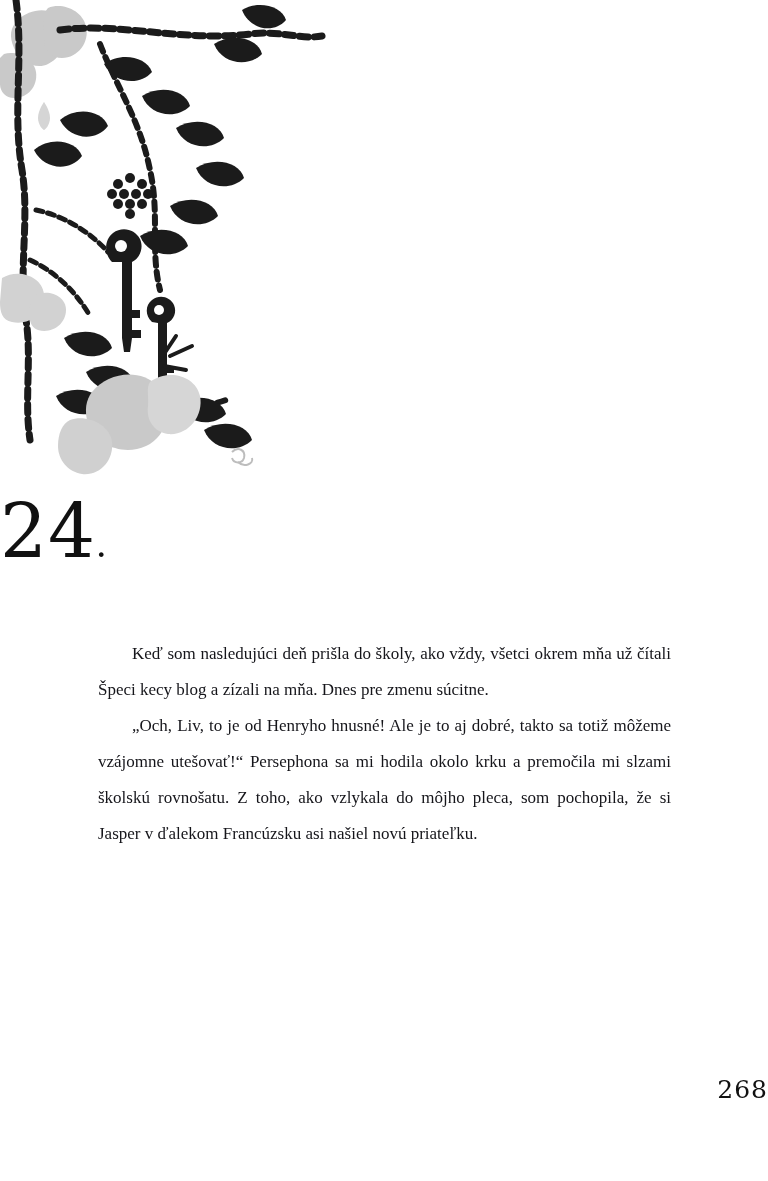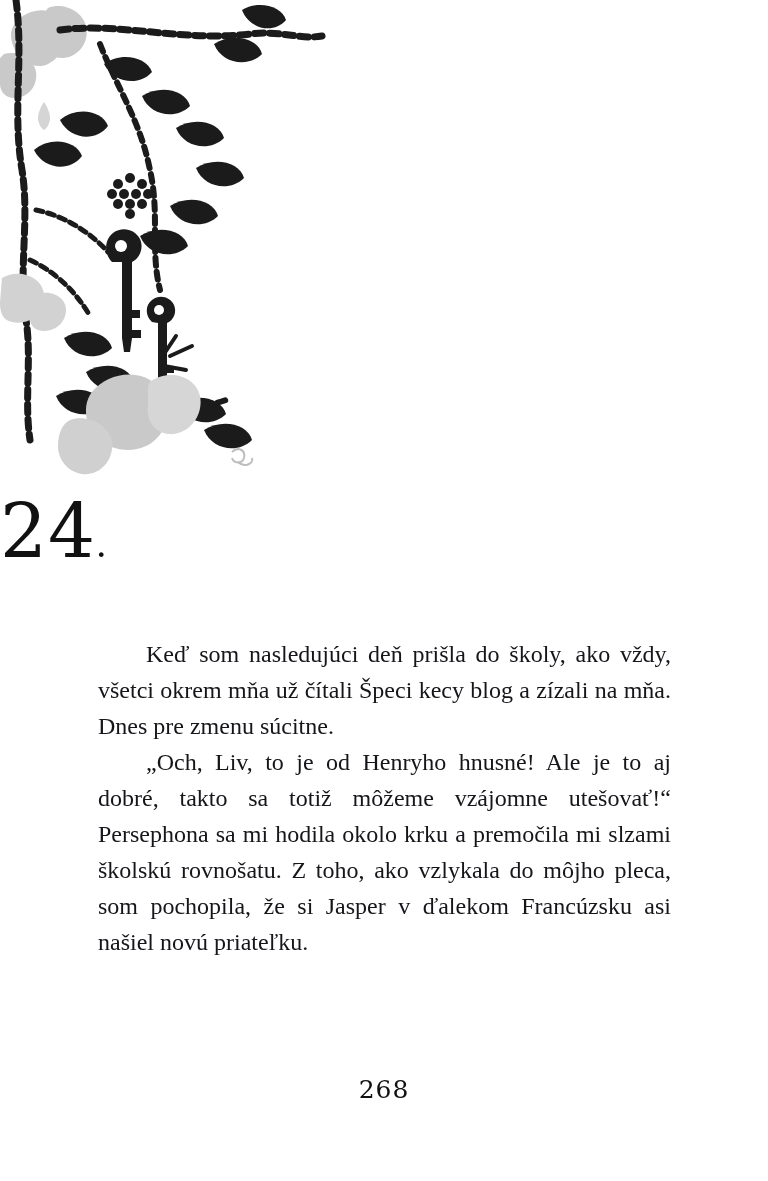--- a/index.html
+++ b/index.html
@@ -48,39 +48,39 @@
     font-size: 40px;
     vertical-align: baseline;
   }
 
   
   #body-text {
     position: absolute;
     top: 636px;
     left: 98px;
     width: 573px;
-    font-size: 24px;
+    font-size: 17px;
     line-height: 36px;
     text-align: justify;
     text-justify: inter-word;
     hyphens: manual;
     color: #15151a;
   }
   #body-text p {
     margin: 0;
     text-indent: 2.0em;
   }
 
   
   #page-number {
     position: absolute;
     top: 1075px;
     left: 0;
     width: 768px;
-    text-align: center;
+    text-align: right;
     font-family: "DejaVu Serif", serif;
     font-size: 25px;
     color: #111;
     letter-spacing: 1px;
   }
 </style>
 </head>
 <body>
 
 <svg id="ornament" viewBox="0 0 330 500" xmlns="http://www.w3.org/2000/svg">

